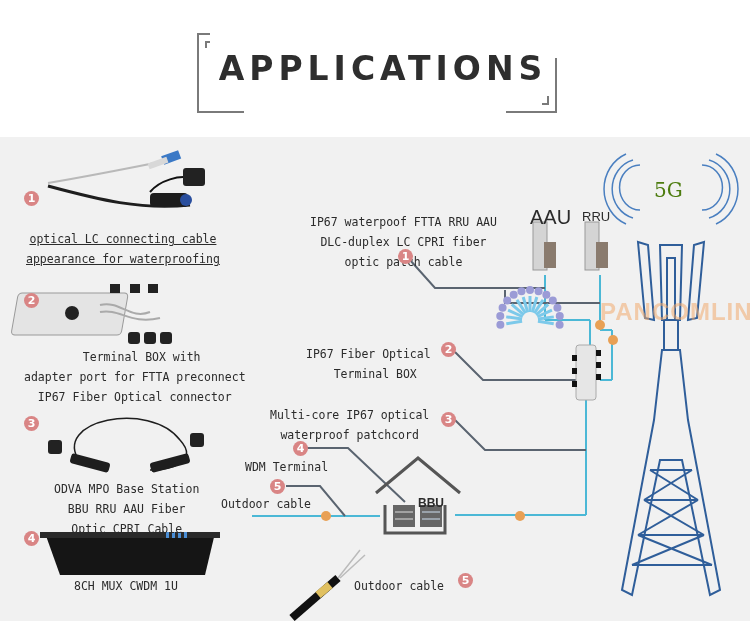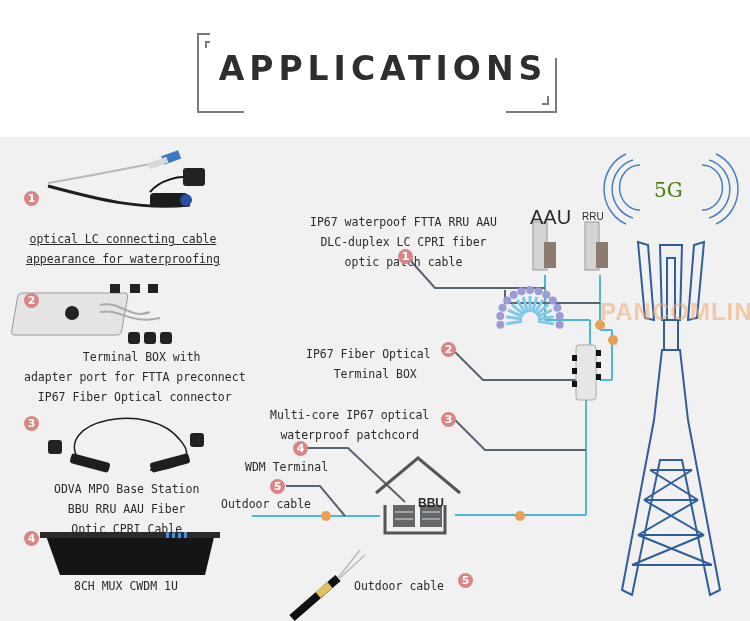--- a/index.html
+++ b/index.html
@@ -220,15 +220,15 @@
 waterproof patchcord</div>
 <div class="badge" style="left:441px;top:412px;">3</div>
 
 <div class="badge" style="left:293px;top:441px;">4</div>
 <div class="lbl left" style="left:245px;top:457px;">WDM Terminal</div>
 
 <div class="badge" style="left:270px;top:479px;">5</div>
 <div class="lbl left" style="left:221px;top:494px;">Outdoor cable</div>
 
 <div class="lbl sans" style="left:530px;top:207px;font-size:20px;">AAU</div>
-<div class="lbl sans" style="left:582px;top:207px;font-size:10px;">RRU</div>
+<div class="lbl sans" style="left:582px;top:207px;font-size:13px;">RRU</div>
 <div class="lbl sans" style="left:418px;top:493px;font-size:12px;font-weight:bold;">BBU</div>
 <div class="lbl" style="left:654px;top:180px;font-family:'DejaVu Serif',serif;font-size:20px;line-height:20px;color:#4d7c0f;">5G</div>
 
 </body></html>

